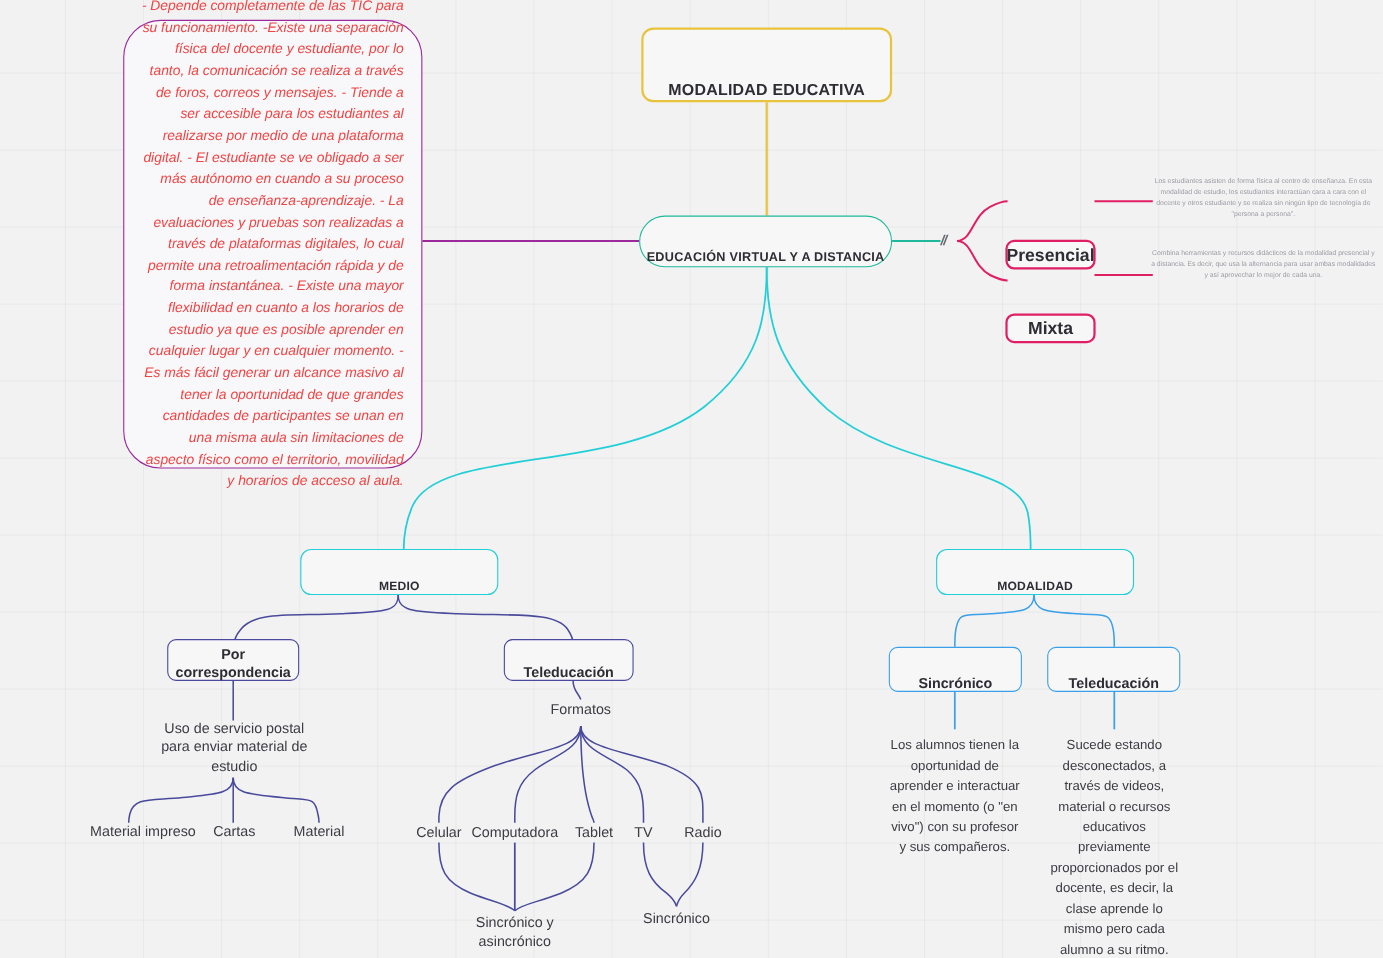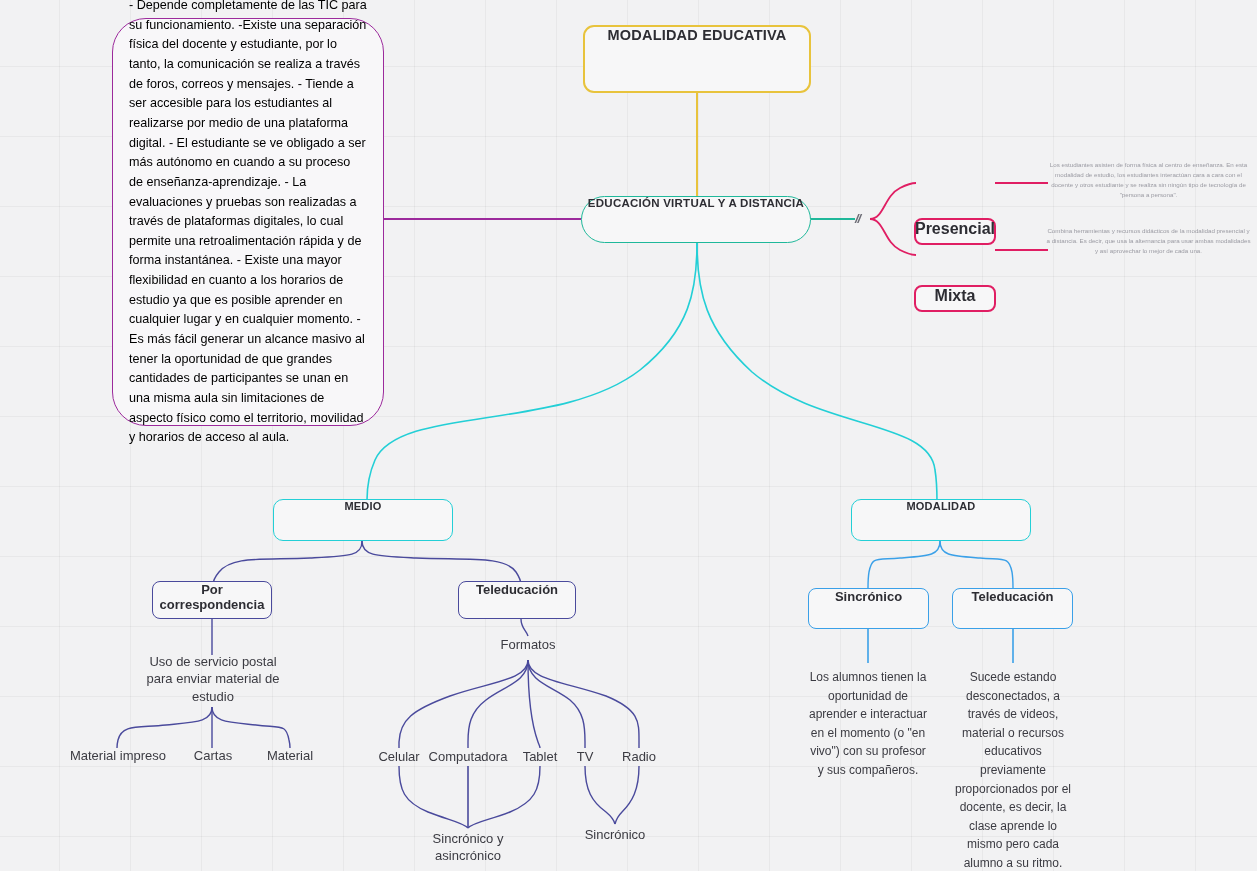--- a/index.html
+++ b/index.html
@@ -23,21 +23,21 @@
   #edges {
     position: absolute;
     left: 0; top: 0;
     width: 1257px; height: 871px;
     pointer-events: none;
   }
   .node {
     position: absolute;
     box-sizing: border-box;
     display: flex;
-    align-items: flex-start;
+    align-items: flex-end;
     justify-content: center;
     text-align: center;
     background: #f7f7f8;
     border-radius: 9px;
     color: #2d2d33;
     line-height: 1.18;
   }
   .node-root {
     border: 2px solid #e8c33c;
     font-size: 14.5px;
@@ -77,28 +77,29 @@
     font-size: 13px;
     font-weight: bold;
     border-radius: 8px;
   }
   .bigbox {
     position: absolute;
     box-sizing: border-box;
     border: 1.8px solid #9c2a9c;
     border-radius: 34px;
     background: #f8f7f9;
-    color: #000000;
+    color: #ef4444;
     font-size: 12.6px;
     line-height: 1.56;
-    text-align: left;
+    text-align: right;
     padding: 14px 16px;
     display: flex;
     align-items: center;
     justify-content: center;
+    font-style: italic;
   }
   .plain {
     position: absolute;
     color: #3b3b42;
     text-align: center;
     line-height: 1.33;
     box-sizing: border-box;
   }
   .plain-md { font-size: 13px; }
   .desc-col {
@@ -203,21 +204,21 @@
 
   <div class="node node-teal" style="left:273px; top:499px; width:180px; height:42px;">
     <span>MEDIO</span>
   </div>
 
   <div class="node node-indigo" style="left:152px; top:581px; width:120px; height:38px;">
     <span>Por correspondencia</span>
   </div>
   <div class="plain plain-md" style="left:142px; top:653px; width:142px;">Uso de servicio postal para enviar material de estudio</div>
 
-  <div class="plain plain-md" style="left:58px; top:747px; width:120px;">Material impreso</div>
+  <div class="plain plain-md" style="left:58px; top:747px; width:120px;text-align:right;">Material impreso</div>
   <div class="plain plain-md" style="left:178px; top:747px; width:70px;">Cartas</div>
   <div class="plain plain-md" style="left:248px; top:747px; width:84px;">Material</div>
 
   <div class="node node-indigo" style="left:458px; top:581px; width:118px; height:38px;">
     <span>Teleducación</span>
   </div>
   <div class="plain plain-md" style="left:478px; top:636px; width:100px;">Formatos</div>
 
   <div class="plain plain-md" style="left:367px; top:748px; width:64px;">Celular</div>
   <div class="plain plain-md" style="left:414px; top:748px; width:108px;">Computadora</div>

